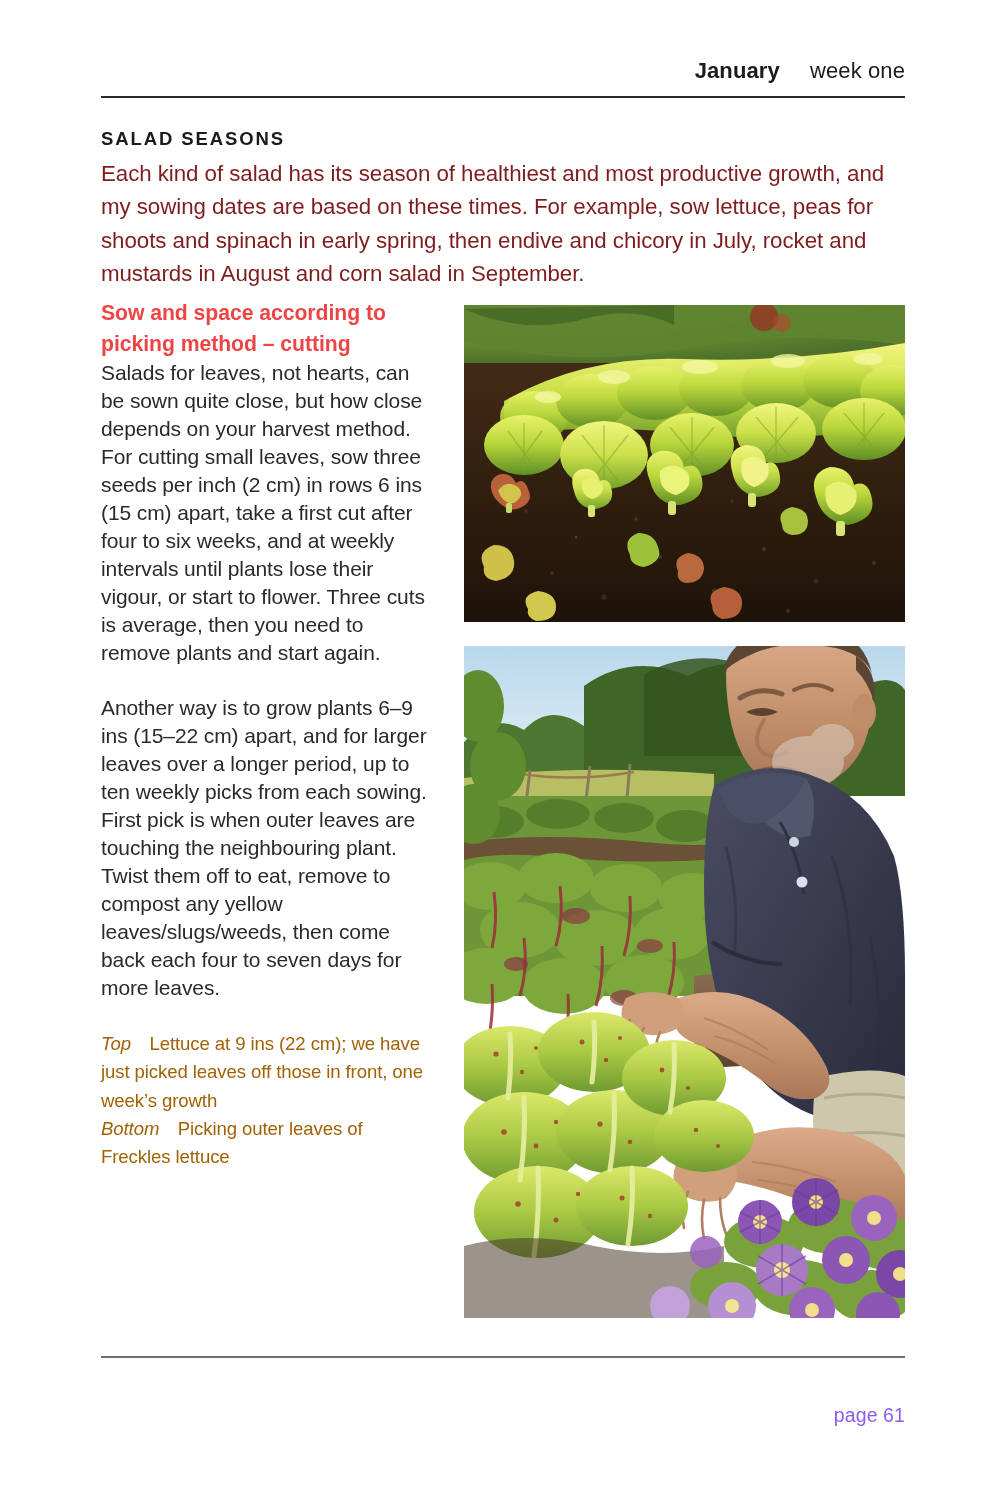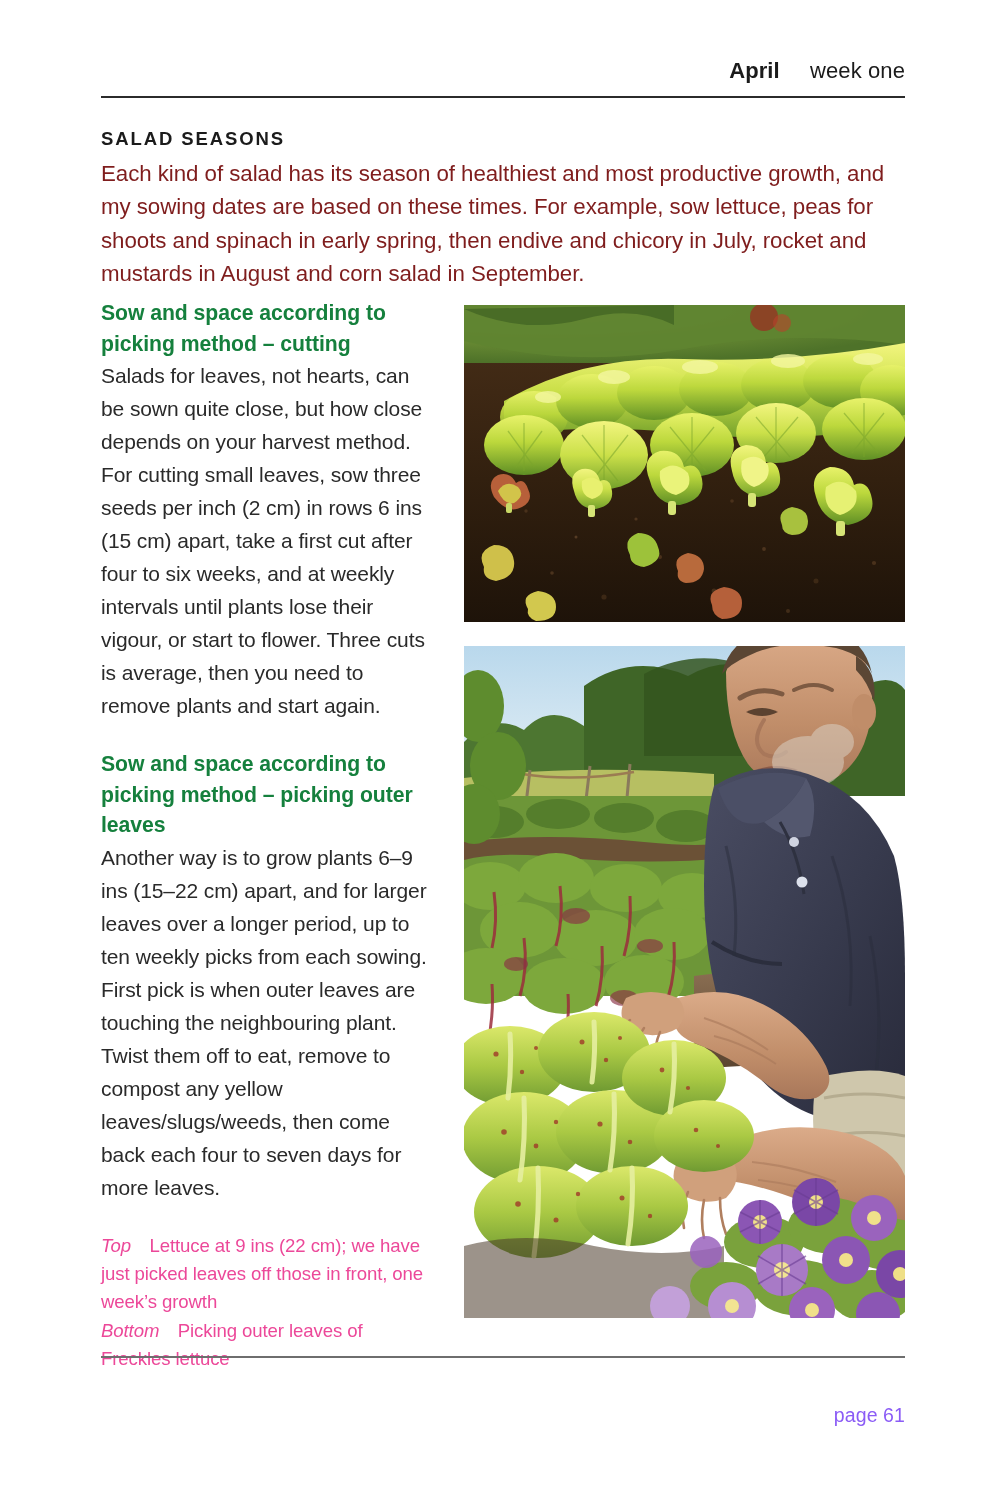--- a/index.html
+++ b/index.html
@@ -83,37 +83,37 @@
   .col-left {
     position: absolute;
     left: 101px;
     top: 298px;
     width: 334px;
   }
   .sub-head {
     font-size: 21.2px;
     line-height: 30.6px;
     font-weight: 700;
-    color: #15803d;
+    color: #ef4444;
     letter-spacing: -0.05px;
   }
   .body-text {
     font-size: 21px;
-    line-height: 33px;
+    line-height: 28px;
     color: #2a2a2a;
     letter-spacing: -0.1px;
   }
   .block-gap {
     height: 27px;
   }
   .caption {
     margin-top: 28px;
     font-size: 18.6px;
     line-height: 28.2px;
-    color: #ec4899;
+    color: #a16207;
     letter-spacing: -0.1px;
   }
   .caption .lead {
     font-style: italic;
   }
   .caption .lead::after {
     content: "\2002\2002";
   }
 
   
@@ -150,35 +150,34 @@
     color: #8b5cf6;
     letter-spacing: 0.1px;
   }
 </style>
 </head>
 <body>
 
 <div class="page">
 
   <div class="running-head">
-    <span class="rh-month">April</span><span class="rh-week"> week one</span>
+    <span class="rh-month">January</span><span class="rh-week"> week one</span>
   </div>
   <div class="rule-top"></div>
 
   <div class="section-heading">SALAD SEASONS</div>
   <div class="intro">Each kind of salad has its season of healthiest and most productive growth, and my sowing dates are based on these times. For example, sow lettuce, peas for shoots and spinach in early spring, then endive and chicory in July, rocket and mustards in August and corn salad in September.</div>
 
   <div class="col-left">
 
     <div class="sub-head">Sow and space according to picking method – cutting</div>
     <div class="body-text">Salads for leaves, not hearts, can be sown quite close, but how close depends on your harvest method. For cutting small leaves, sow three seeds per inch (2 cm) in rows 6 ins (15 cm) apart, take a first cut after four to six weeks, and at weekly intervals until plants lose their vigour, or start to flower. Three cuts is average, then you need to remove plants and start again.</div>
 
     <div class="block-gap"></div>
 
-    <div class="sub-head">Sow and space according to picking method – picking outer leaves</div>
     <div class="body-text">Another way is to grow plants 6–9 ins (15–22 cm) apart, and for larger leaves over a longer period, up to ten weekly picks from each sowing. First pick is when outer leaves are touching the neighbouring plant. Twist them off to eat, remove to compost any yellow leaves/slugs/weeds, then come back each four to seven days for more leaves.</div>
 
     <div class="caption">
       <span class="lead">Top</span><span>Lettuce at 9 ins (22 cm); we have just picked leaves off those in front, one week’s growth</span><br>
       <span class="lead">Bottom</span><span>Picking outer leaves of Freckles lettuce</span>
     </div>
   </div>
 
   <div class="photo" id="photo-top">
     <svg viewBox="0 0 441 317" preserveAspectRatio="none" role="img">

